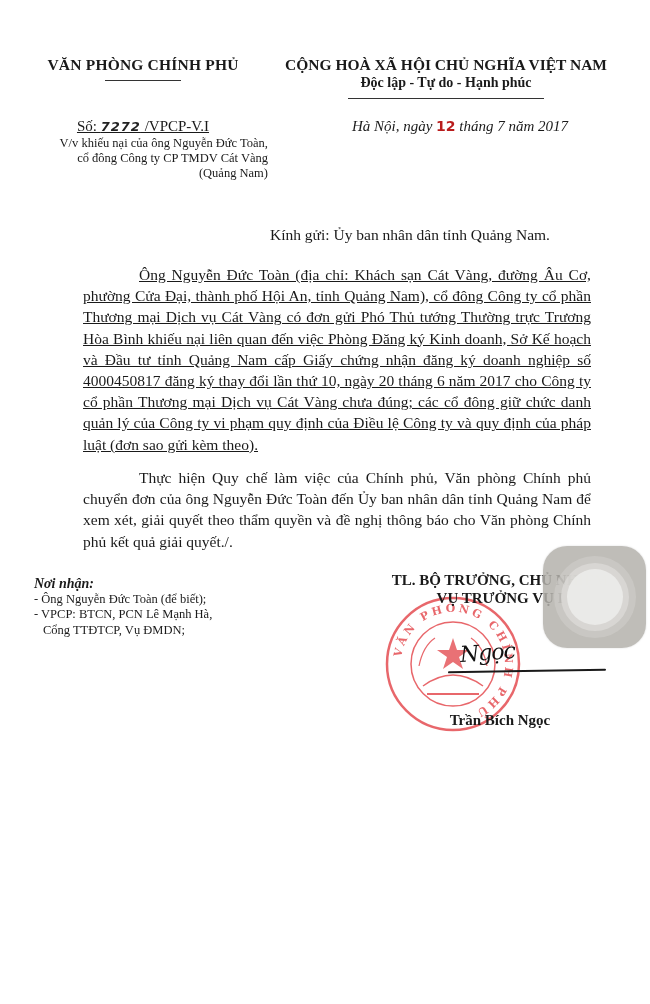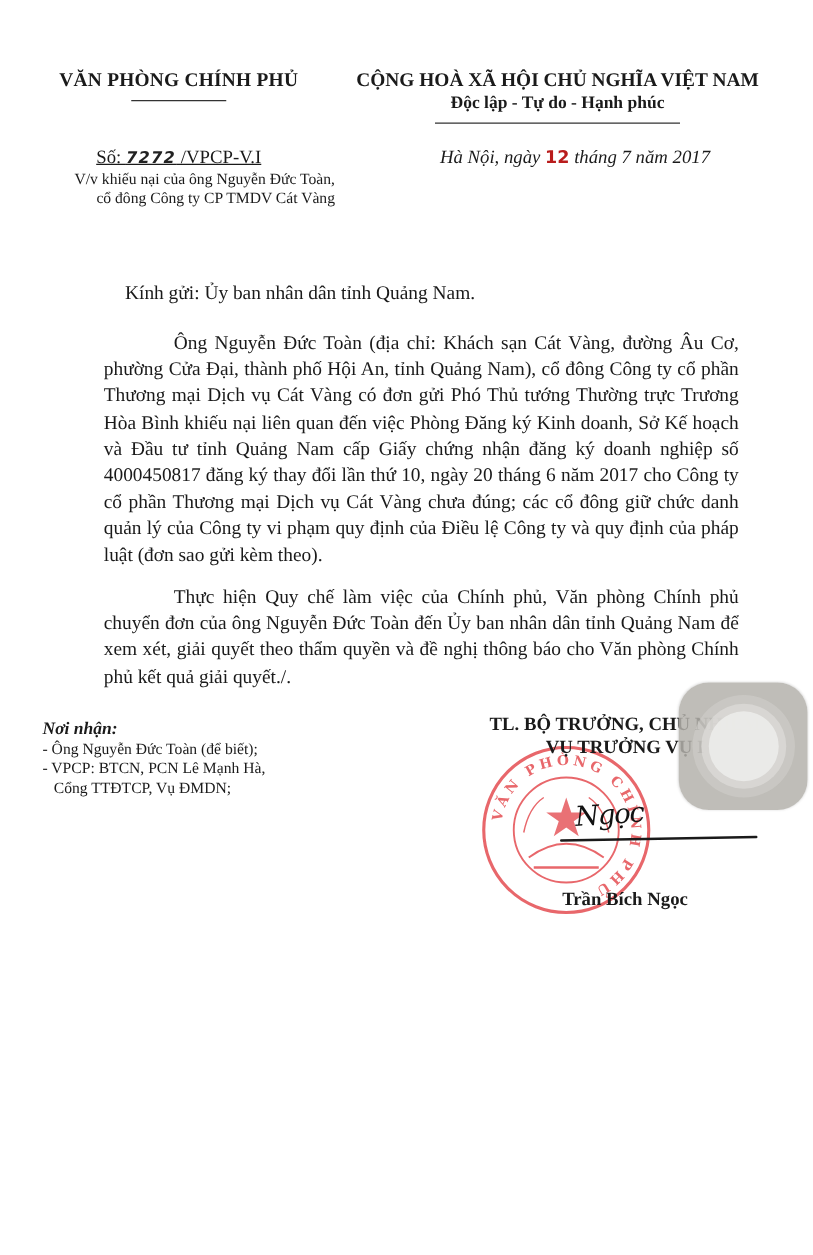--- a/index.html
+++ b/index.html
@@ -13,23 +13,23 @@
   .hdr-left .rule { width:76px; height:1px; background:#333; margin:6px auto 0; }
   .docno { left:18px; top:118px; width:250px; text-align:center; font-size:15px;text-decoration:underline; }
   .docno .hand { font-family:"DejaVu Sans", sans-serif; font-style:italic; font-weight:bold; font-size:13px; color:#222; letter-spacing:1px; }
   .subject { left:18px; top:136px; width:250px; text-align:right; font-size:12.5px; line-height:15px; }
   .hdr-right { left:256px; top:56px; width:380px; text-align:center; }
   .hdr-right .nation { font-weight:bold; font-size:15.5px; }
   .hdr-right .motto { font-weight:bold; font-size:14px; margin-top:1px; }
   .hdr-right .rule { width:196px; height:1px; background:#333; margin:7px auto 0; }
   .dateline { left:270px; top:118px; width:380px; text-align:center; font-style:italic; font-size:15px; }
   .dateline .hand { font-family:"DejaVu Sans", sans-serif; font-style:normal; font-weight:bold; font-size:14px; color:#b91c1c; }
-  .kinhgui { left:100px; top:226px; width:450px; text-align:left; font-size:15.5px; }
+  .kinhgui { left:100px; top:226px; width:450px; text-align:right; font-size:15.5px; }
   .para { left:83px; width:508px; font-size:15.5px; line-height:21.2px; text-align:justify; text-indent:56px; }
-  .p1 { top:264px; }
+  .p1 { top:264px;text-decoration:underline; }
   .p2 { top:467px; }
   .recipients { left:34px; top:576px; width:270px; font-size:12.5px; line-height:15.5px; }
   .recipients .title { font-weight:bold; font-style:italic; font-size:14px; }
   .recipients .item { white-space:nowrap; }
   .recipients .indent { padding-left:9px; }
   .recipients .hand { font-family:"DejaVu Sans", sans-serif; font-weight:bold; font-size:13px; }
   .recipients .small { font-size:10px; }
   .sign-block { left:360px; top:572px; width:280px; text-align:center; font-weight:bold; }
   .sign-block .l1 { font-size:15px; }
   .sign-block .l2 { font-size:15px; margin-top:1px; }
@@ -52,20 +52,21 @@
 <div class="abs hdr-left">
   <div class="org">VĂN PHÒNG CHÍNH PHỦ</div>
   <div class="rule"></div>
 </div>
 <div class="abs docno">
   <span>Số: </span><span class="hand">7272</span><span> /VPCP-V.I</span>
 </div>
 <div class="abs subject">
   <div>V/v khiếu nại của ông Nguyễn Đức Toàn,</div>
   <div>cổ đông Công ty CP TMDV Cát Vàng</div>
+  <div>(Quảng Nam)</div>
 </div>
 
 <div class="abs hdr-right">
   <div class="nation">CỘNG HOÀ XÃ HỘI CHỦ NGHĨA VIỆT NAM</div>
   <div class="motto">Độc lập - Tự do - Hạnh phúc</div>
   <div class="rule"></div>
 </div>
 <div class="abs dateline">
   <span>Hà Nội, ngày </span><span class="hand">12</span><span> tháng 7 năm 2017</span>
 </div>

